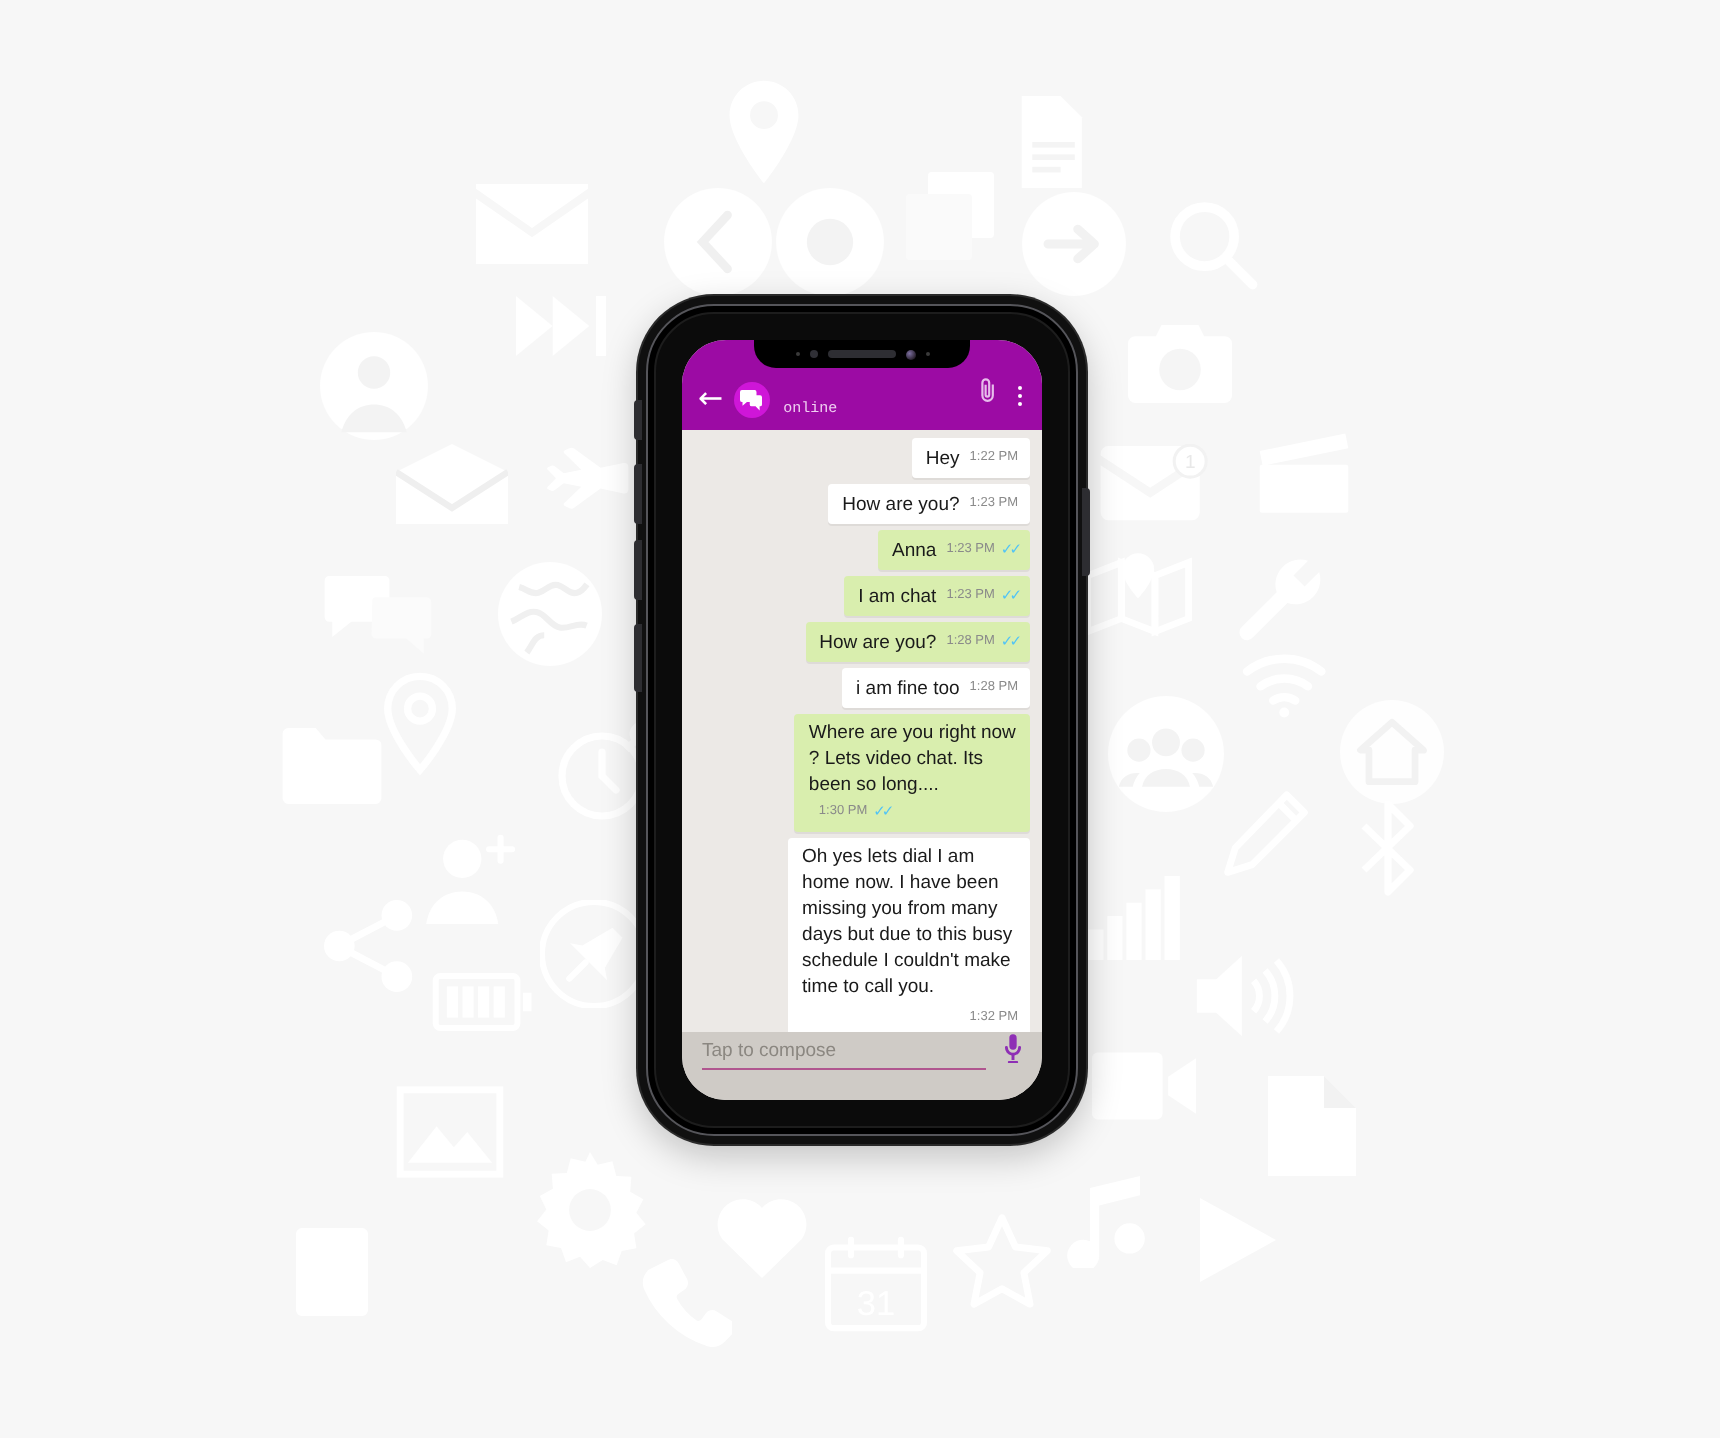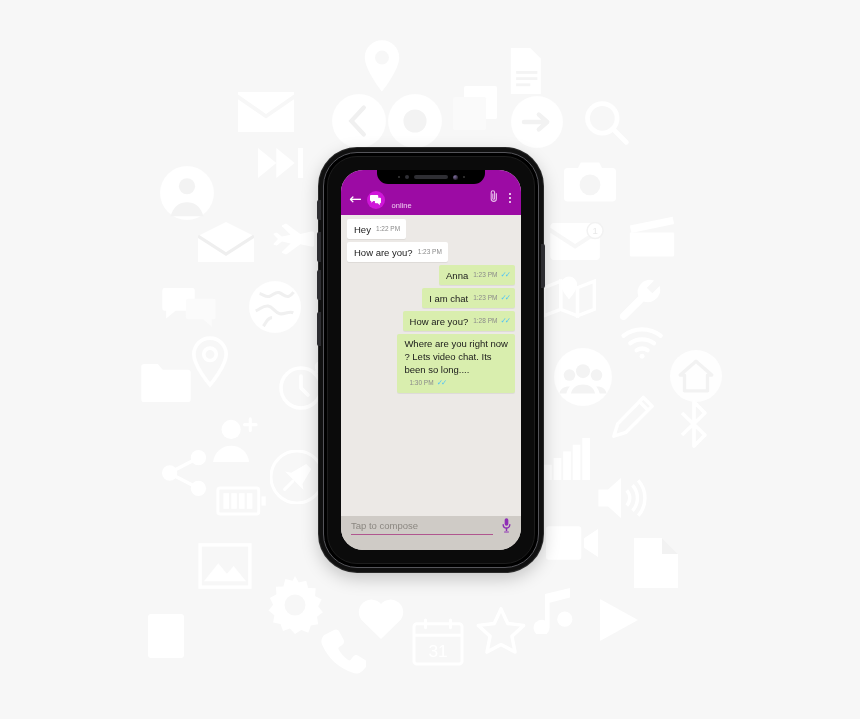--- a/index.html
+++ b/index.html
@@ -118,38 +118,38 @@
     flex:0 0 18px;
   }
   .hdr-avatar svg { display:block; }
   .hdr-text { flex:1 1 auto; min-width:0; line-height:1; }
   .hdr-name {
     color:#fff; font-size:11.5px; font-weight:400;
     letter-spacing:.2px; line-height:12px;
   }
   .hdr-status {
     color:#f0d0f2; font-size:7.5px;
-    line-height:9px; margin-top:18px; margin-left:1px;
+    line-height:9px; margin-top:18px; margin-left:1px;font-family:Liberation Mono, monospace;
   }
   .hdr-actions { display:flex; align-items:center; gap:9px; margin-bottom:3px; }
   .hdr-clip { color:#e7bdeb; display:block; }
   .hdr-kebab { display:flex; flex-direction:column; gap:2px; padding:1px 2px; }
   .hdr-kebab i { width:2px; height:2px; background:#fff; border-radius:50%; display:block; }
 
   
   .msg-list {
     flex:1 1 auto;
     background:#ece9e6;
     padding:4px 6px 0 6px;
     overflow:hidden;
     display:flex; flex-direction:column;
     gap:3px;
   }
   .row { display:flex; }
-  .row.in  { justify-content:flex-start; }
+  .row.in  { justify-content:flex-end; }
   .row.out { justify-content:flex-end; }
 
   .bubble {
     max-width:84%;
     padding:3px 6px 3px 7px;
     font-size:9.5px;
     line-height:13px;
     color:#1a1a1a;
     border-radius:2px;
     box-shadow:0 1px 0 rgba(0,0,0,.06);
@@ -591,30 +591,45 @@
 
         <div class="row out">
           <div class="bubble out">
             <span class="b-text b-inline">How are you?</span><span class="meta">
                 <span>1:28 PM</span>
                 <span class="ticks">✓✓</span>
               </span>
           </div>
         </div>
 
+        <div class="row in">
+          <div class="bubble in">
+            <span class="b-text b-inline">i am fine too</span><span class="meta">
+                <span>1:28 PM</span>
+              </span>
+          </div>
+        </div>
 
         <div class="row out">
           <div class="bubble out" style="max-width:70%">
             <span class="b-text b-inline">Where are you right now ? Lets video chat. Its been so long....</span><span class="meta">
                 <span>1:30 PM</span>
                 <span class="ticks">✓✓</span>
               </span>
           </div>
         </div>
 
+        <div class="row in">
+          <div class="bubble in block" style="max-width:72%">
+            <div class="b-text">Oh yes lets dial I am home now. I have been missing you from many days but due to this busy schedule I couldn't make time to call you.</div>
+            <div class="meta">
+                <span>1:32 PM</span>
+              </div>
+          </div>
+        </div>
 
       </div>
 
       <div class="compose">
         <input class="compose-input" type="text" placeholder="Tap to compose" style="">
         <span class="mic">
           <svg width="11" height="15" viewBox="0 0 12 16" fill="currentColor">
             <rect x="4" y="0" width="4" height="8.4" rx="2"></rect>
             <path d="M1.6 7.2a.8.8 0 0 1 1.6 0 2.8 2.8 0 0 0 5.6 0 .8.8 0 0 1 1.6 0A4.4 4.4 0 0 1 6.8 11.5V14h-1.6v-2.5A4.4 4.4 0 0 1 1.6 7.2z"></path>
             <rect x="3.2" y="14.6" width="5.6" height="1.1" rx=".5"></rect>

